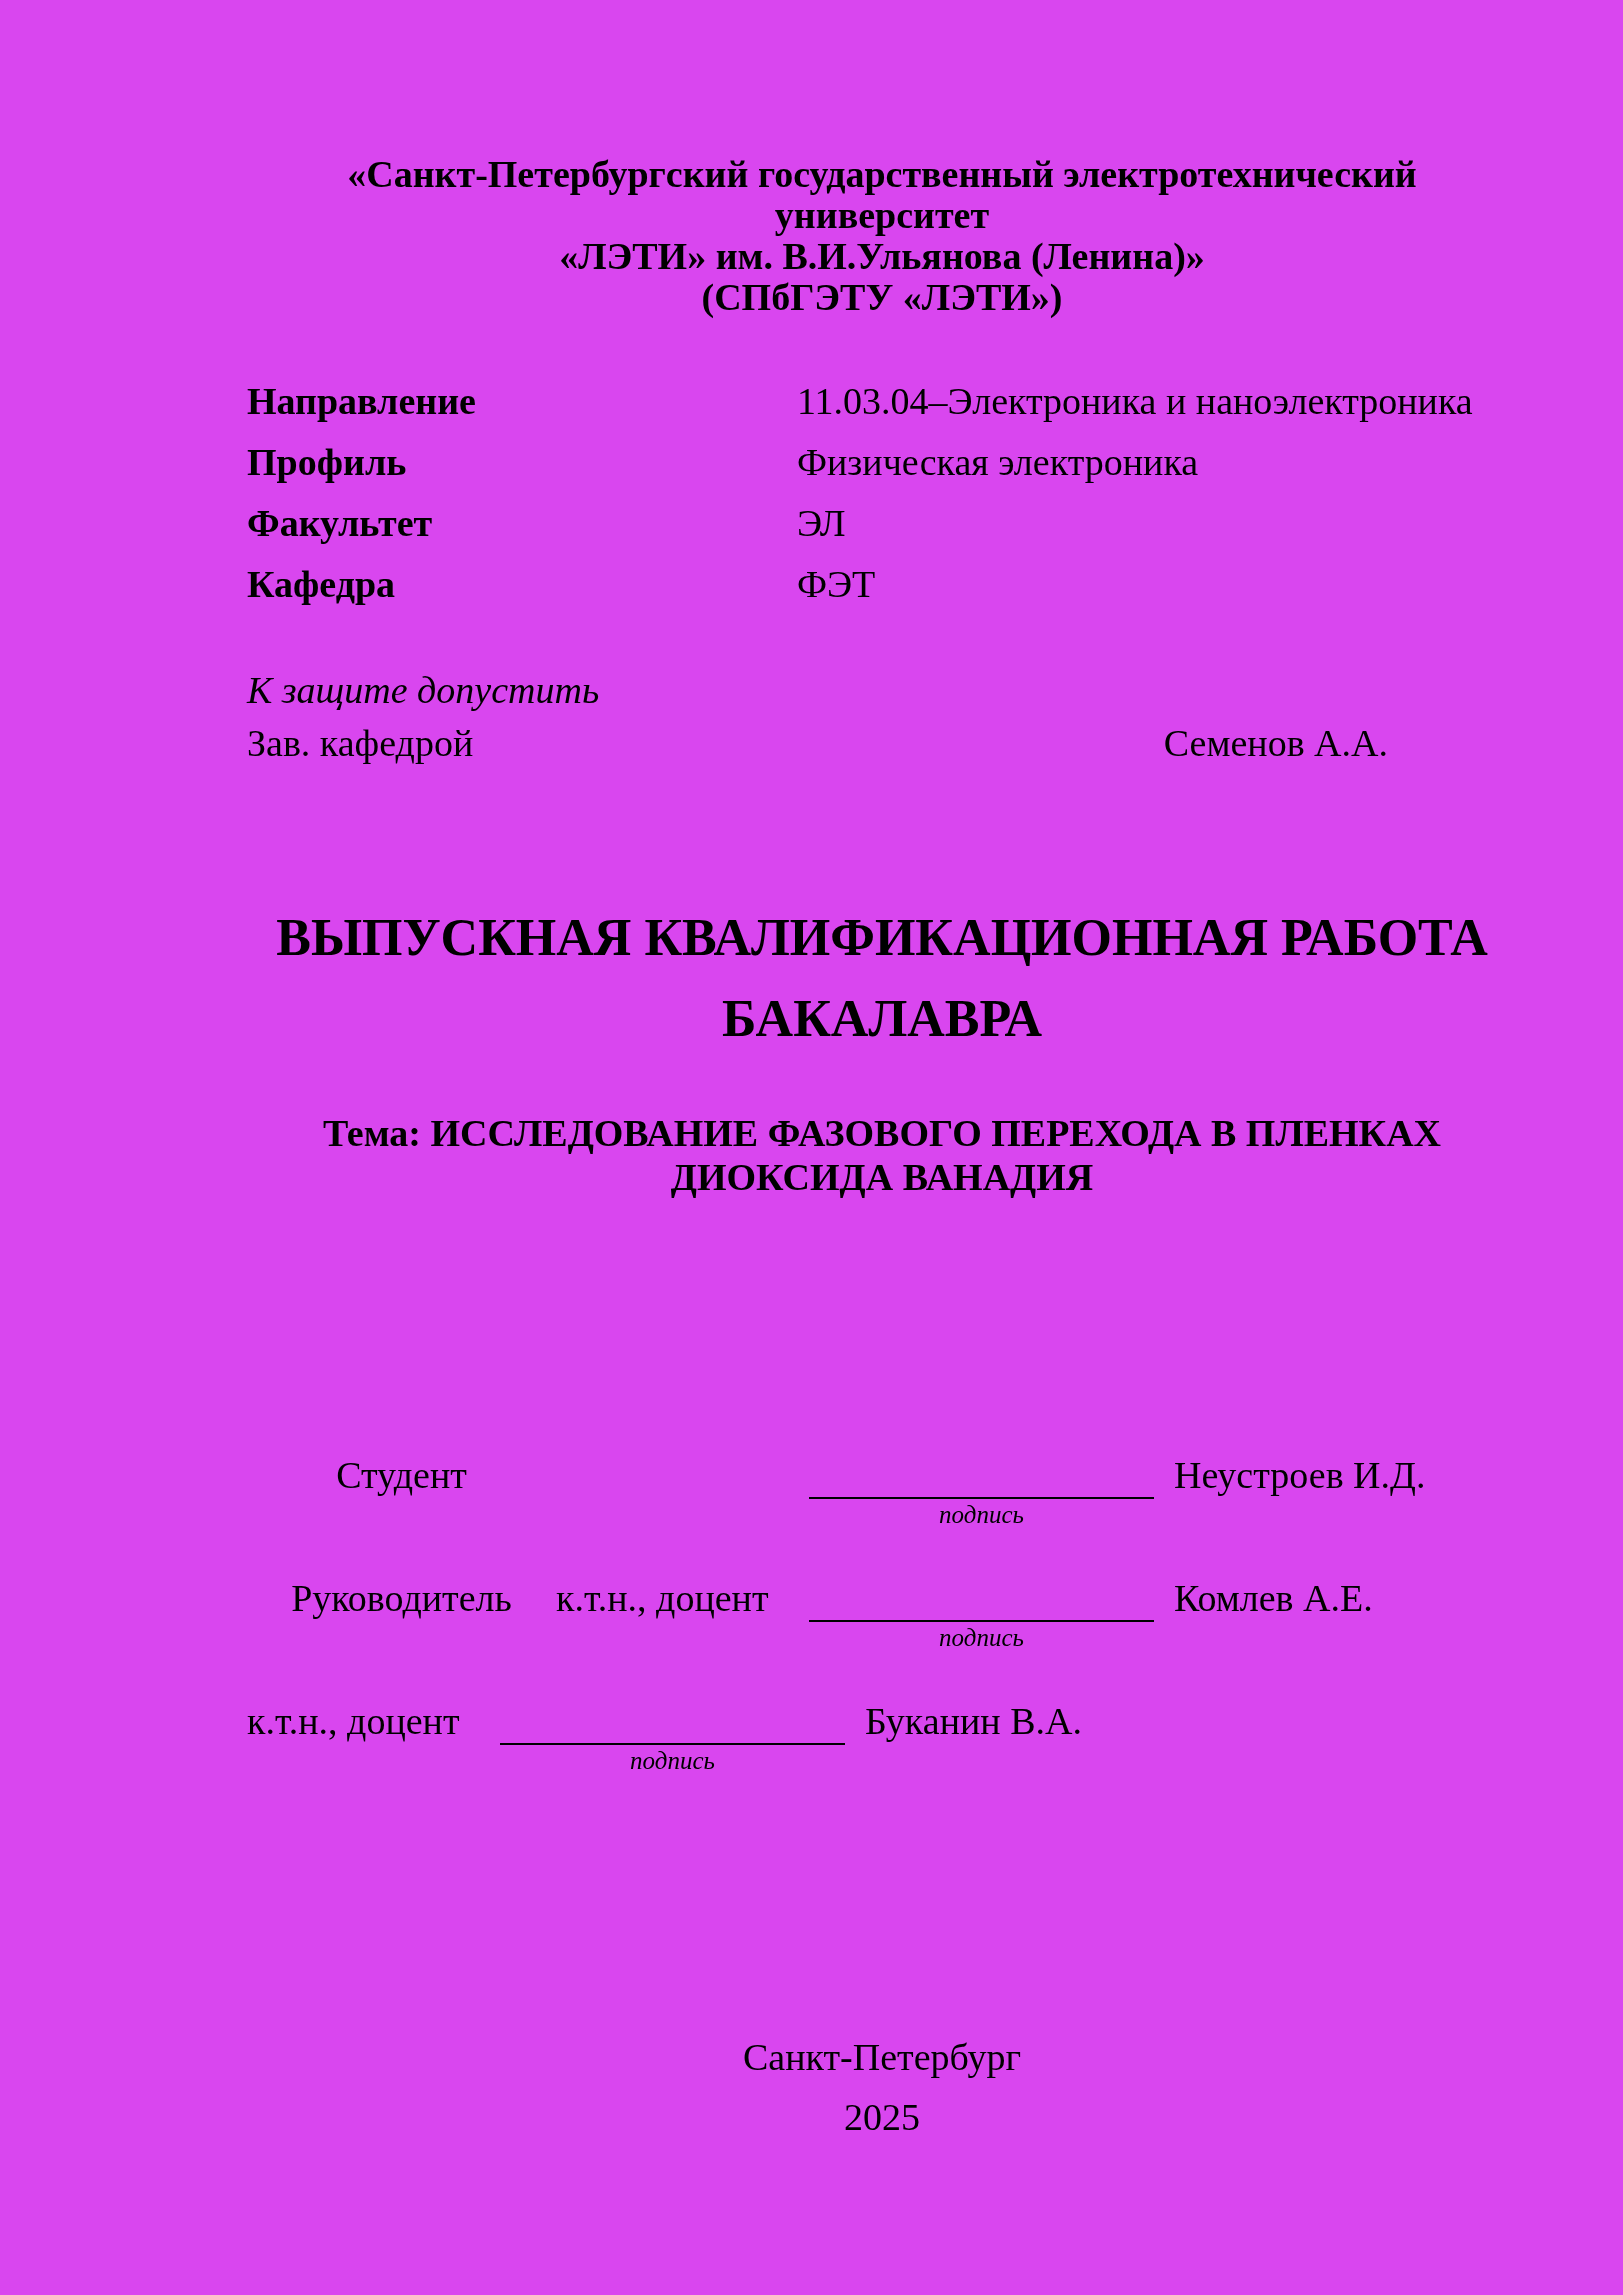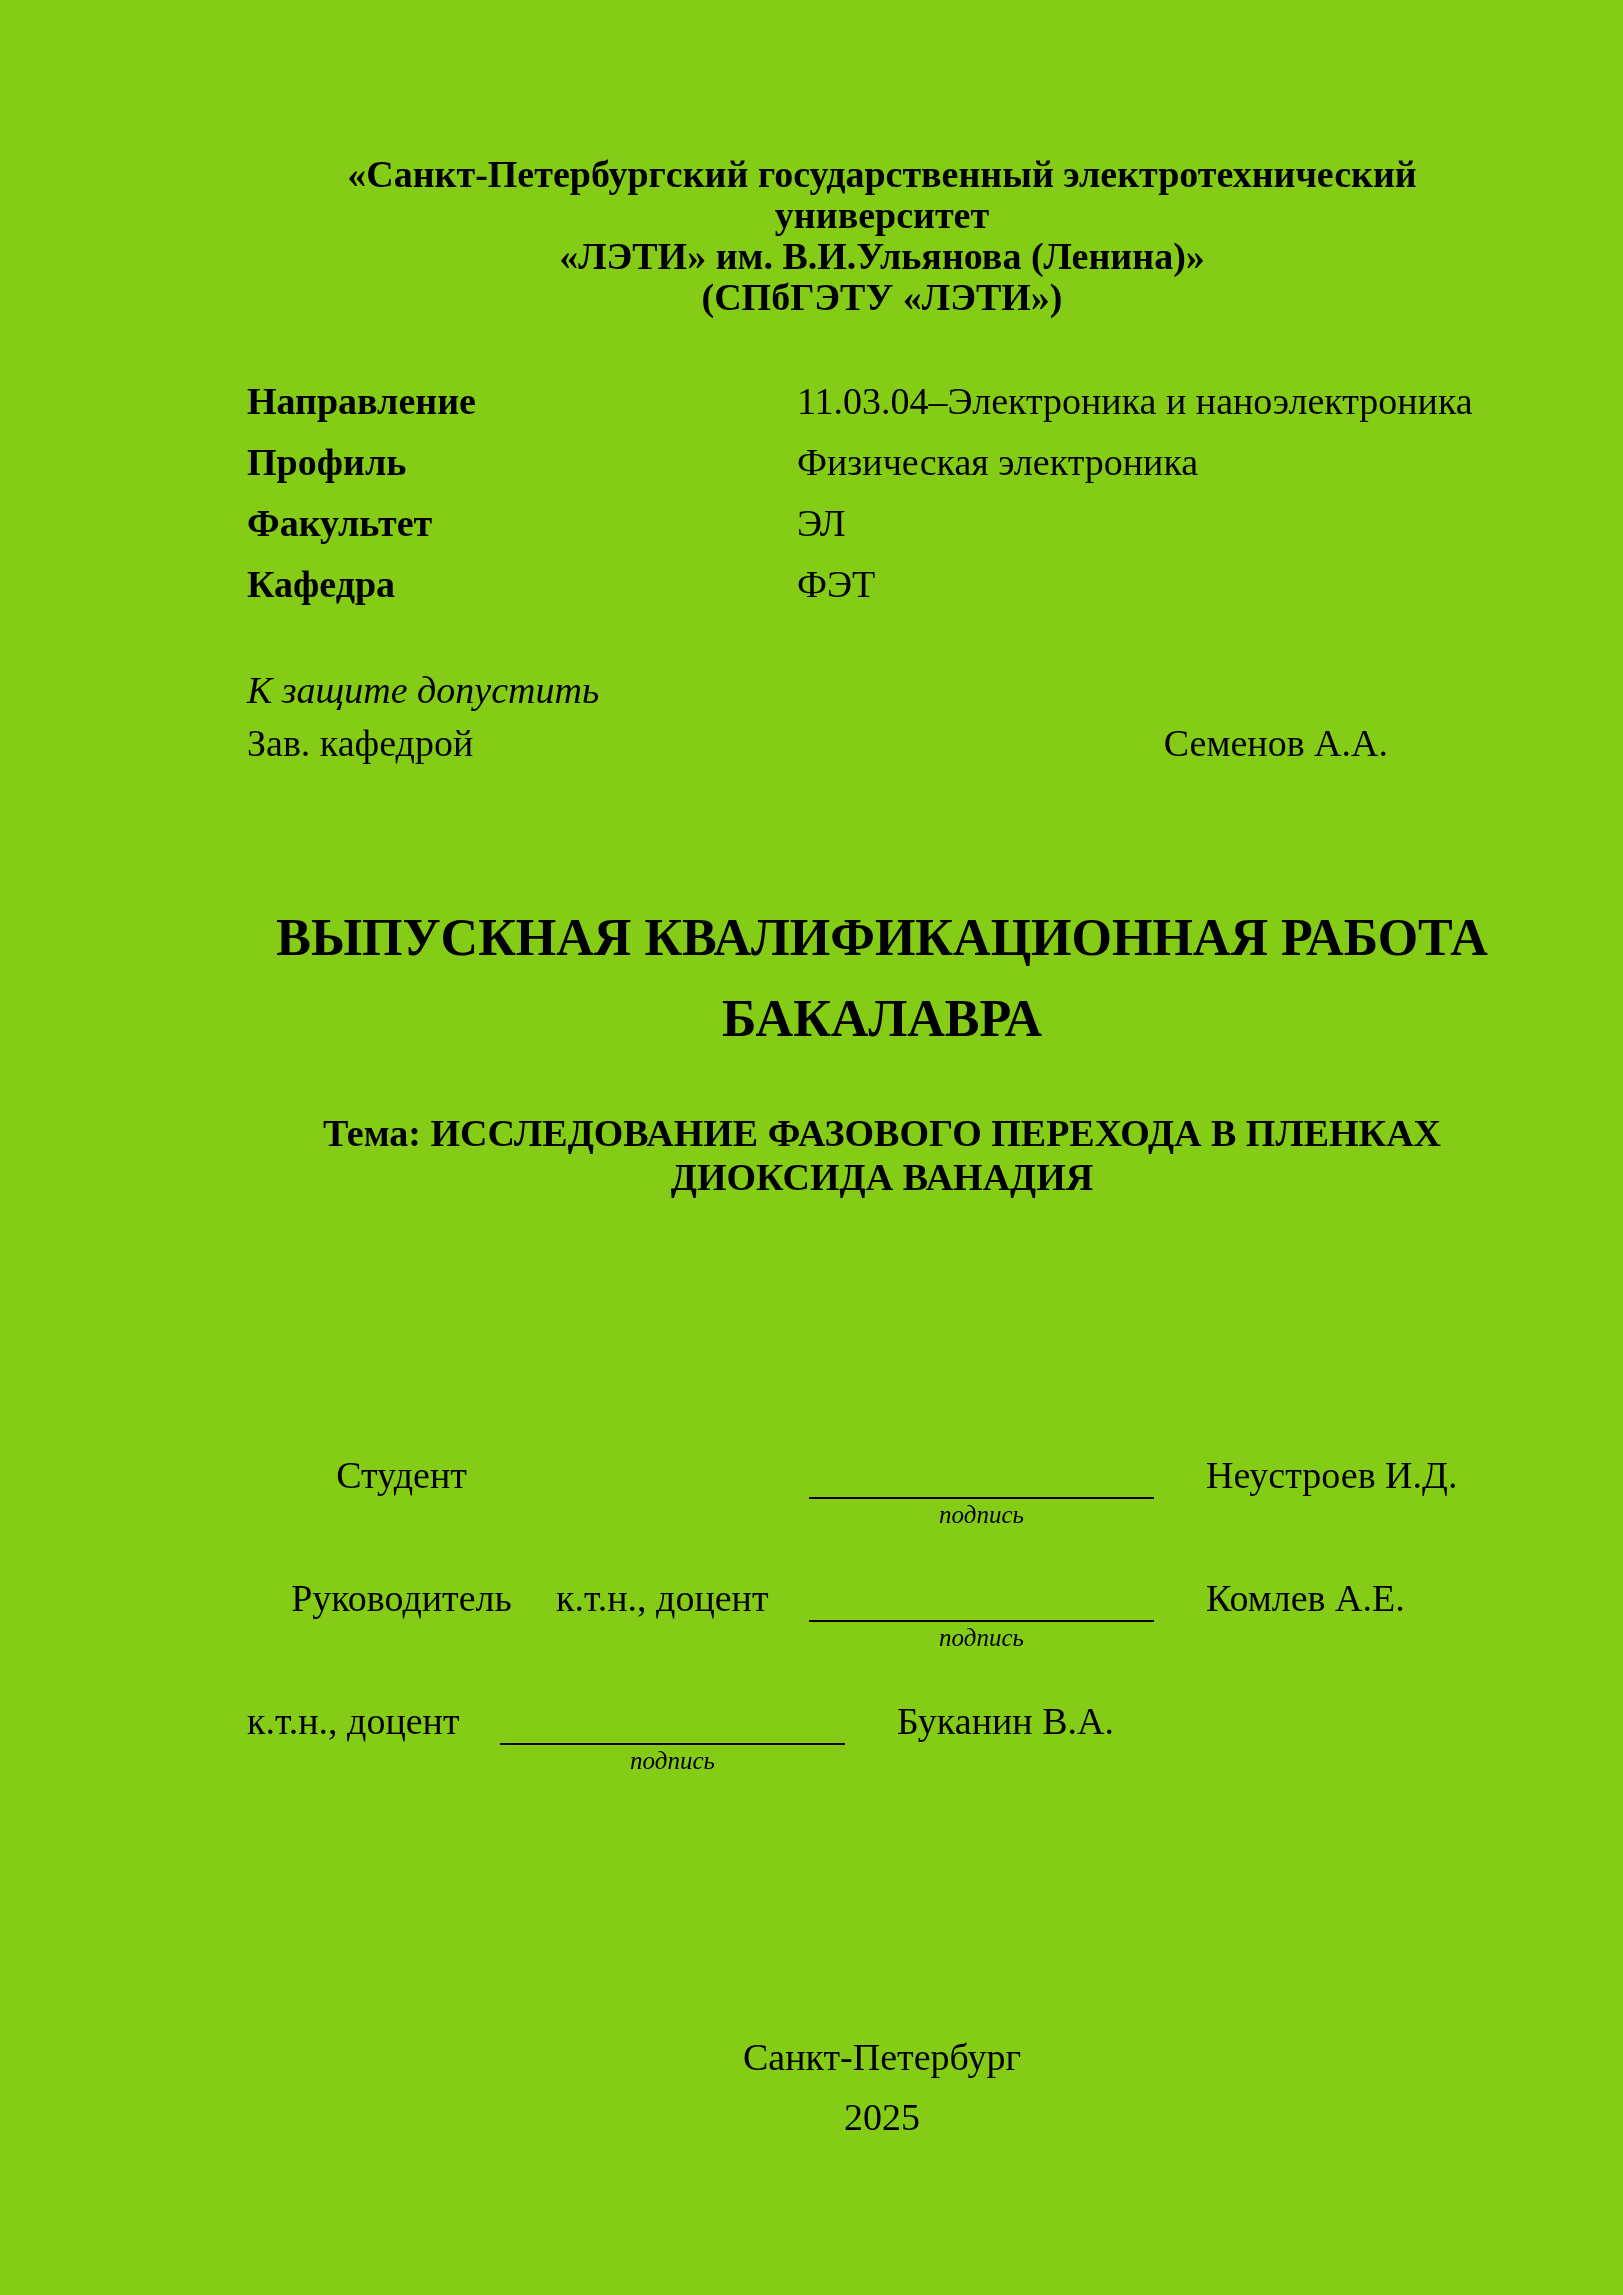--- a/index.html
+++ b/index.html
@@ -7,21 +7,21 @@
     padding: 0;
     background: #ffffff;
   }
   .page {
     position: relative;
     width: 1623px;
     height: 2295px;
     box-sizing: border-box;
     padding-left: 247px;
     padding-right: 106px;
-    background: #84cc16;
+    background: #d946ef;
     color: #000000;
     font-family: "Liberation Serif", "DejaVu Serif", serif;
     font-size: 38px;
     overflow: hidden;
   }
   
   .uni-header {
     padding-top: 154px;
     text-align: center;
     font-weight: bold;
@@ -104,21 +104,21 @@
     height: 44px;
     border-bottom: 2.4px solid #000000;
   }
   .sig-caption {
     text-align: center;
     font-size: 25px;
     font-style: italic;
     line-height: 31px;
   }
   .sig-name {
-    margin-left: 52px;
+    margin-left: 20px;
     line-height: 44px;
     white-space: nowrap;
   }
   
   .footer {
     margin-top: 251px;
     text-align: center;
     line-height: 60px;
   }
 </style>

